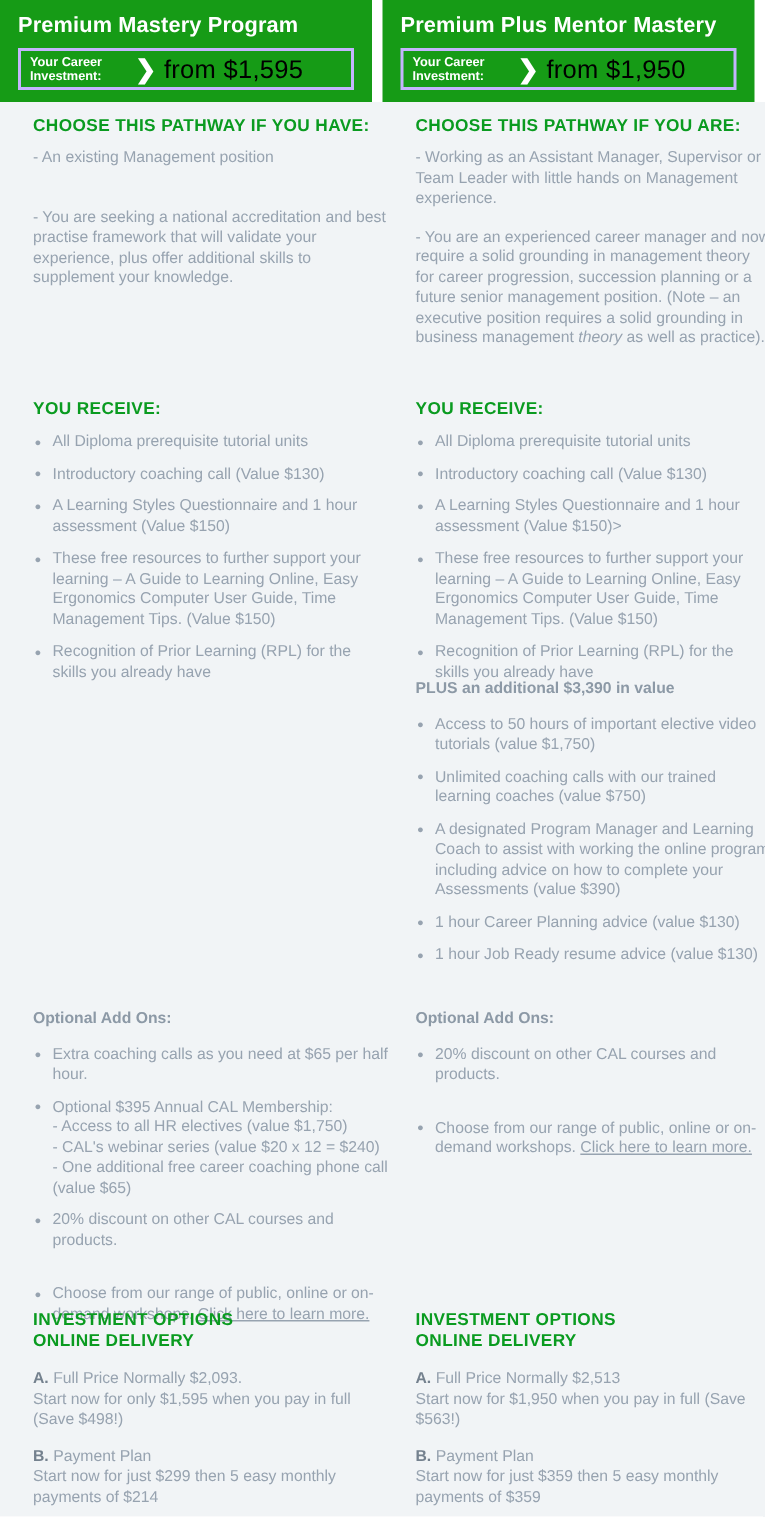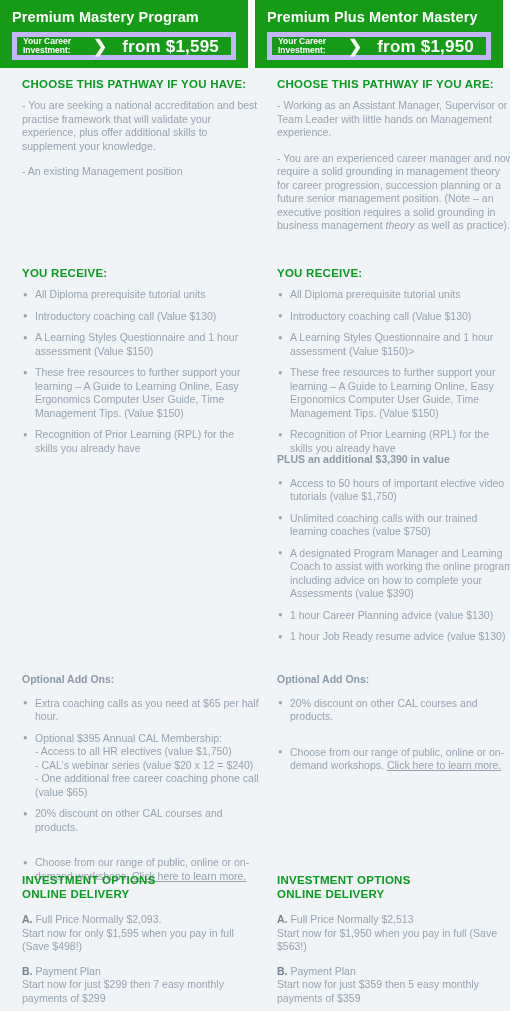--- a/index.html
+++ b/index.html
@@ -43,21 +43,21 @@
   .header-title {
     color: #ffffff;
     font-size: 14.5px;
     font-weight: bold;
     letter-spacing: 0.1px;
     line-height: 18px;
     margin: 2px 0 0 4px;
   }
   .invest-box {
     margin: 6px 0 0 4px;
-    border: 5px solid #c4b5fd;
+    border: 2px solid #c4b5fd;
     height: 28px;
     width: 224px;
     box-sizing: border-box;
     display: flex;
     align-items: center;
     padding: 0 6px;
   }
   .invest-label {
     color: #ffffff;
     font-size: 8.5px;
@@ -67,24 +67,24 @@
     flex: none;
   }
   .invest-chevron {
     color: #ffffff;
     font-size: 17px;
     font-weight: bold;
     margin-left: 4px;
     line-height: 1;
   }
   .invest-price {
-    color: #ffffff;
+    color: #000000;
     font-size: 17px;
-    font-weight: bold;
-    margin-left: 15px;
+    font-weight: normal;
+    margin-left: 5px;
     line-height: 1;
     letter-spacing: 0.2px;
   }
 
   
   .columns {
     position: absolute;
     top: 68px; left: 12px;
     width: 510px;
     height: 943px;
@@ -201,22 +201,22 @@
       </div>
     </div>
   </div>
 
   <div class="columns">
 
     <div class="col">
 
       <div class="block" style="top:9px;">
         <h3 class="section-head">CHOOSE THIS PATHWAY IF YOU HAVE:</h3>
+        <p class="para" style="margin-bottom:26px;">- An existing Management position</p>
         <p class="para">- You are seeking a national accreditation and best practise framework that will validate your experience, plus offer additional skills to supplement your knowledge.</p>
-        <p class="para" style="margin-bottom:26px;">- An existing Management position</p>
       </div>
 
       <div class="block" style="top:198px;">
         <h3 class="section-head">YOU RECEIVE:</h3>
         <ul class="bullets">
           <li>All Diploma prerequisite tutorial units</li>
           <li>Introductory coaching call (Value $130)</li>
           <li>A Learning Styles Questionnaire and 1 hour assessment (Value $150)</li>
           <li>These free resources to further support your learning – A Guide to Learning Online, Easy Ergonomics Computer User Guide, Time Management Tips. (Value $150)</li>
           <li>Recognition of Prior Learning (RPL) for the skills you already have</li>
@@ -242,21 +242,21 @@
         <div class="inv-head">
           <span>INVESTMENT OPTIONS</span><br>
           <span>ONLINE DELIVERY</span>
         </div>
         <p class="inv-para">
           <b>A.</b><span> Full Price Normally $2,093.</span><br>
           <span>Start now for only $1,595 when you pay in full (Save $498!)</span>
         </p>
         <p class="inv-para">
           <b>B.</b><span> Payment Plan</span><br>
-          <span>Start now for just $299 then 7 easy monthly payments of $299</span>
+          <span>Start now for just $299 then 5 easy monthly payments of $214</span>
         </p>
       </div>
 
     </div>
 
     <div class="col">
 
       <div class="block" style="top:9px;">
         <h3 class="section-head">CHOOSE THIS PATHWAY IF YOU ARE:</h3>
         <p class="para">- Working as an Assistant Manager, Supervisor or Team Leader with little hands on Management experience.</p>

